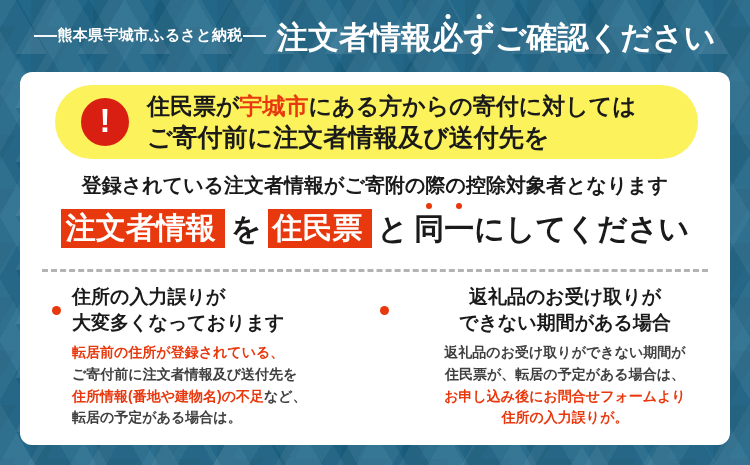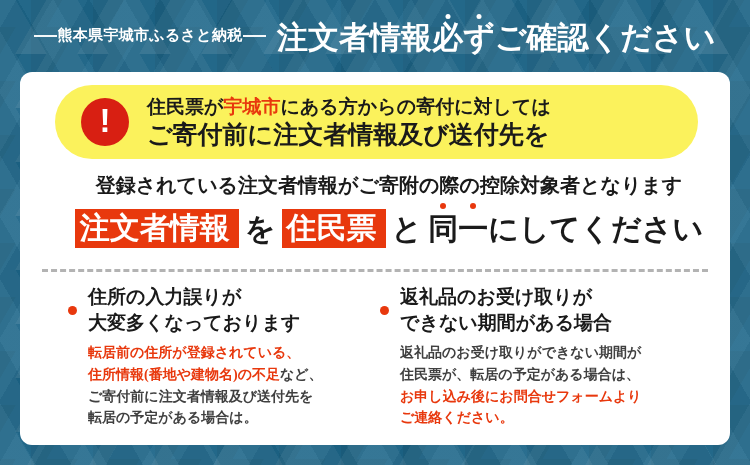--- a/index.html
+++ b/index.html
@@ -138,21 +138,21 @@
     font-size: 33px;
     font-weight: bold;
     line-height: 1;
     padding-bottom: 3px;
     box-sizing: border-box;
   }
   #alert-text {
     margin-left: 18px;
   }
   #alert-line1 {
-    font-size: 19px;
+    font-size: 23px;
     font-weight: bold;
     color: #1a1a1a;
     letter-spacing: 0px;
     white-space: nowrap;
     line-height: 1.25;
   }
   #alert-line1 .hl-red {
     color: #e8380d;
   }
   #alert-line2 {
@@ -161,21 +161,21 @@
     color: #1a1a1a;
     letter-spacing: 0px;
     white-space: nowrap;
     line-height: 1.2;
     margin-top: 1px;
   }
 
   
   #statement {
     position: absolute;
-    left: 14px;
+    left: 0;
     top: 100px;
     width: 710px;
     text-align: center;
   }
   #statement-line1 {
     font-size: 20px;
     font-weight: bold;
     color: #1a1a1a;
     letter-spacing: 0px;
     white-space: nowrap;
@@ -235,26 +235,26 @@
     top: 212px;
     width: 710px;
     display: flex;
   }
   .col {
     display: flex;
     box-sizing: border-box;
   }
   #col-left {
     width: 352px;
-    padding-left: 48px;
-    font-family: Liberation Serif, serif;
+    padding-left: 32px;
   }
   #col-right {
     width: 358px;
     padding-left: 8px;
+    text-align: center;
   }
   .bullet-dot {
     width: 9px;
     height: 9px;
     border-radius: 50%;
     background: #e8380d;
     flex: 0 0 auto;
     margin-top: 22px;
     margin-right: 11px;
   }
@@ -322,38 +322,38 @@
 
       <div class="col" id="col-left">
         <div class="bullet-dot"></div>
         <div class="col-body">
           <div class="col-head">
             <div>住所の入力誤りが</div>
             <div>大変多くなっております</div>
           </div>
           <div class="col-detail">
             <div><span class="red">転居前の住所が登録されている、</span></div>
+            <div><span class="blk">ご寄付前に注文者情報及び送付先を</span></div>
             <div><span class="red">住所情報(番地や建物名)の不足</span><span class="blk">など、</span></div>
-            <div><span class="blk">ご寄付前に注文者情報及び送付先を</span></div>
             <div><span class="blk">転居の予定がある場合は。</span></div>
           </div>
         </div>
       </div>
 
       <div class="col" id="col-right">
         <div class="bullet-dot"></div>
         <div class="col-body">
           <div class="col-head">
             <div>返礼品のお受け取りが</div>
             <div>できない期間がある場合</div>
           </div>
           <div class="col-detail">
             <div><span class="blk">返礼品のお受け取りができない期間が</span></div>
             <div><span class="blk">住民票が、転居の予定がある場合は、</span></div>
             <div><span class="red">お申し込み後にお問合せフォームより</span></div>
-            <div><span class="red">ご連絡ください。</span></div>
+            <div><span class="red">住所の入力誤りが。</span></div>
           </div>
         </div>
       </div>
 
     </div>
   </div>
 </div>
 
 </body></html>

